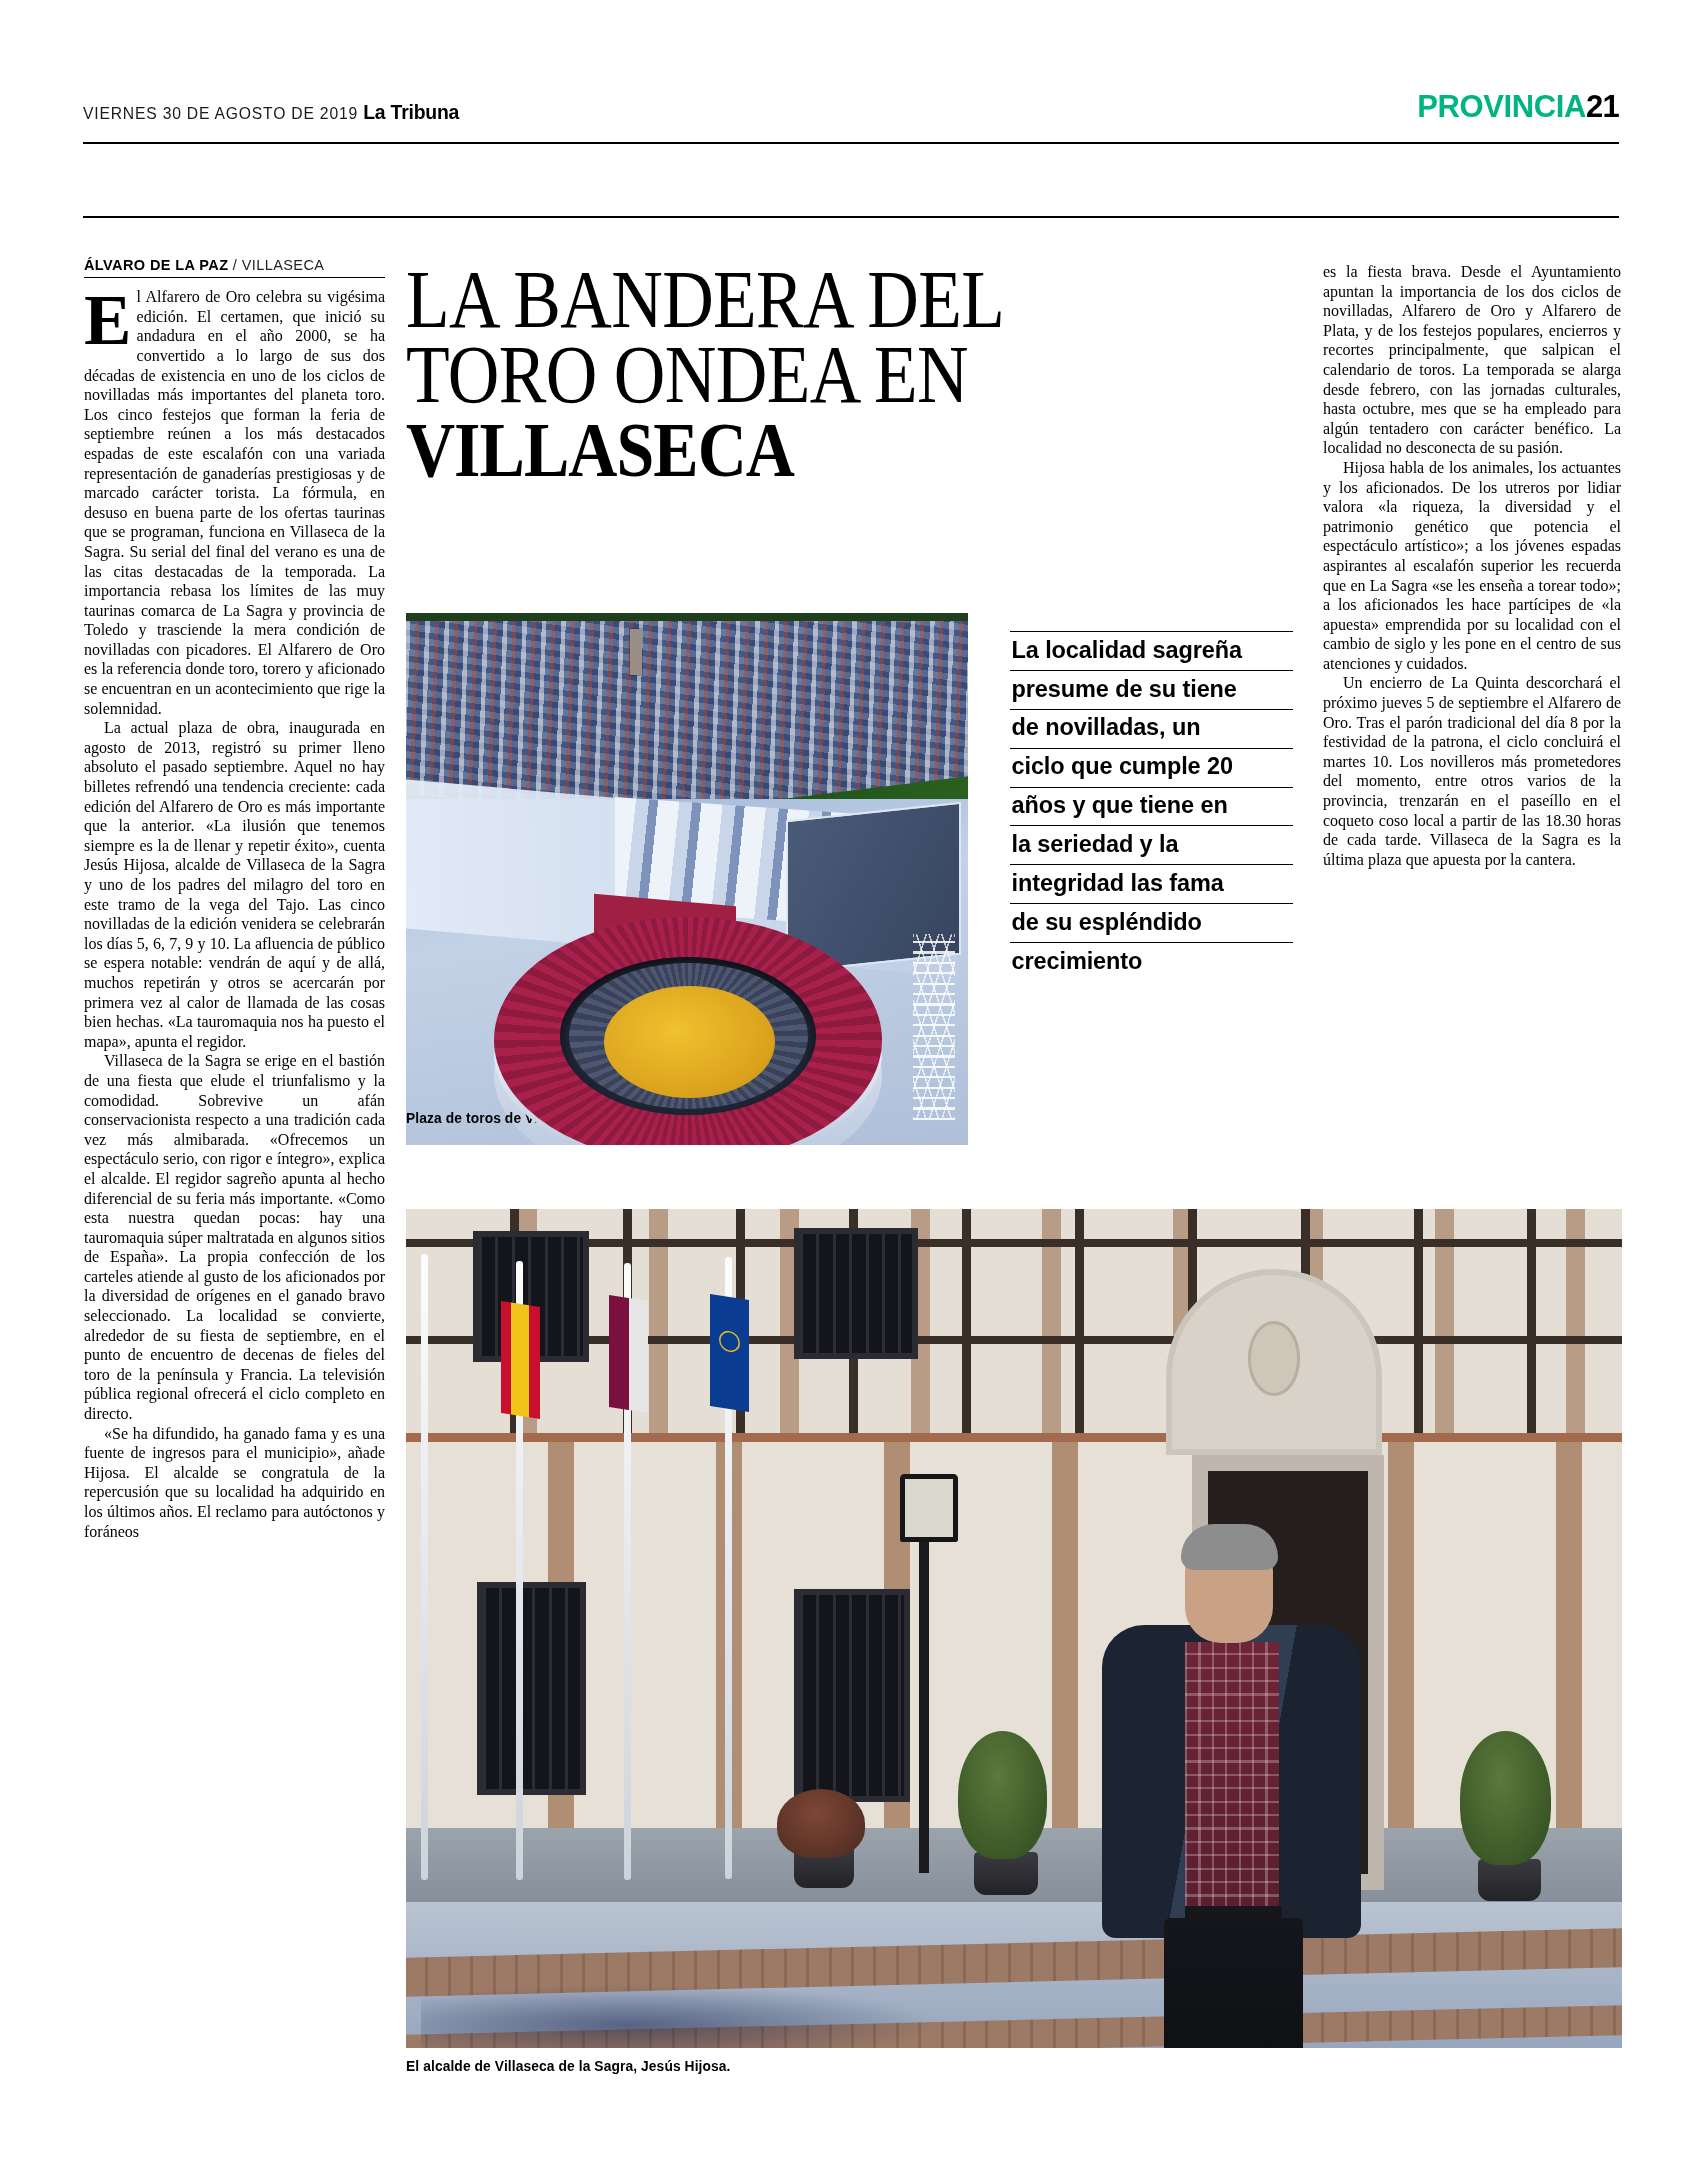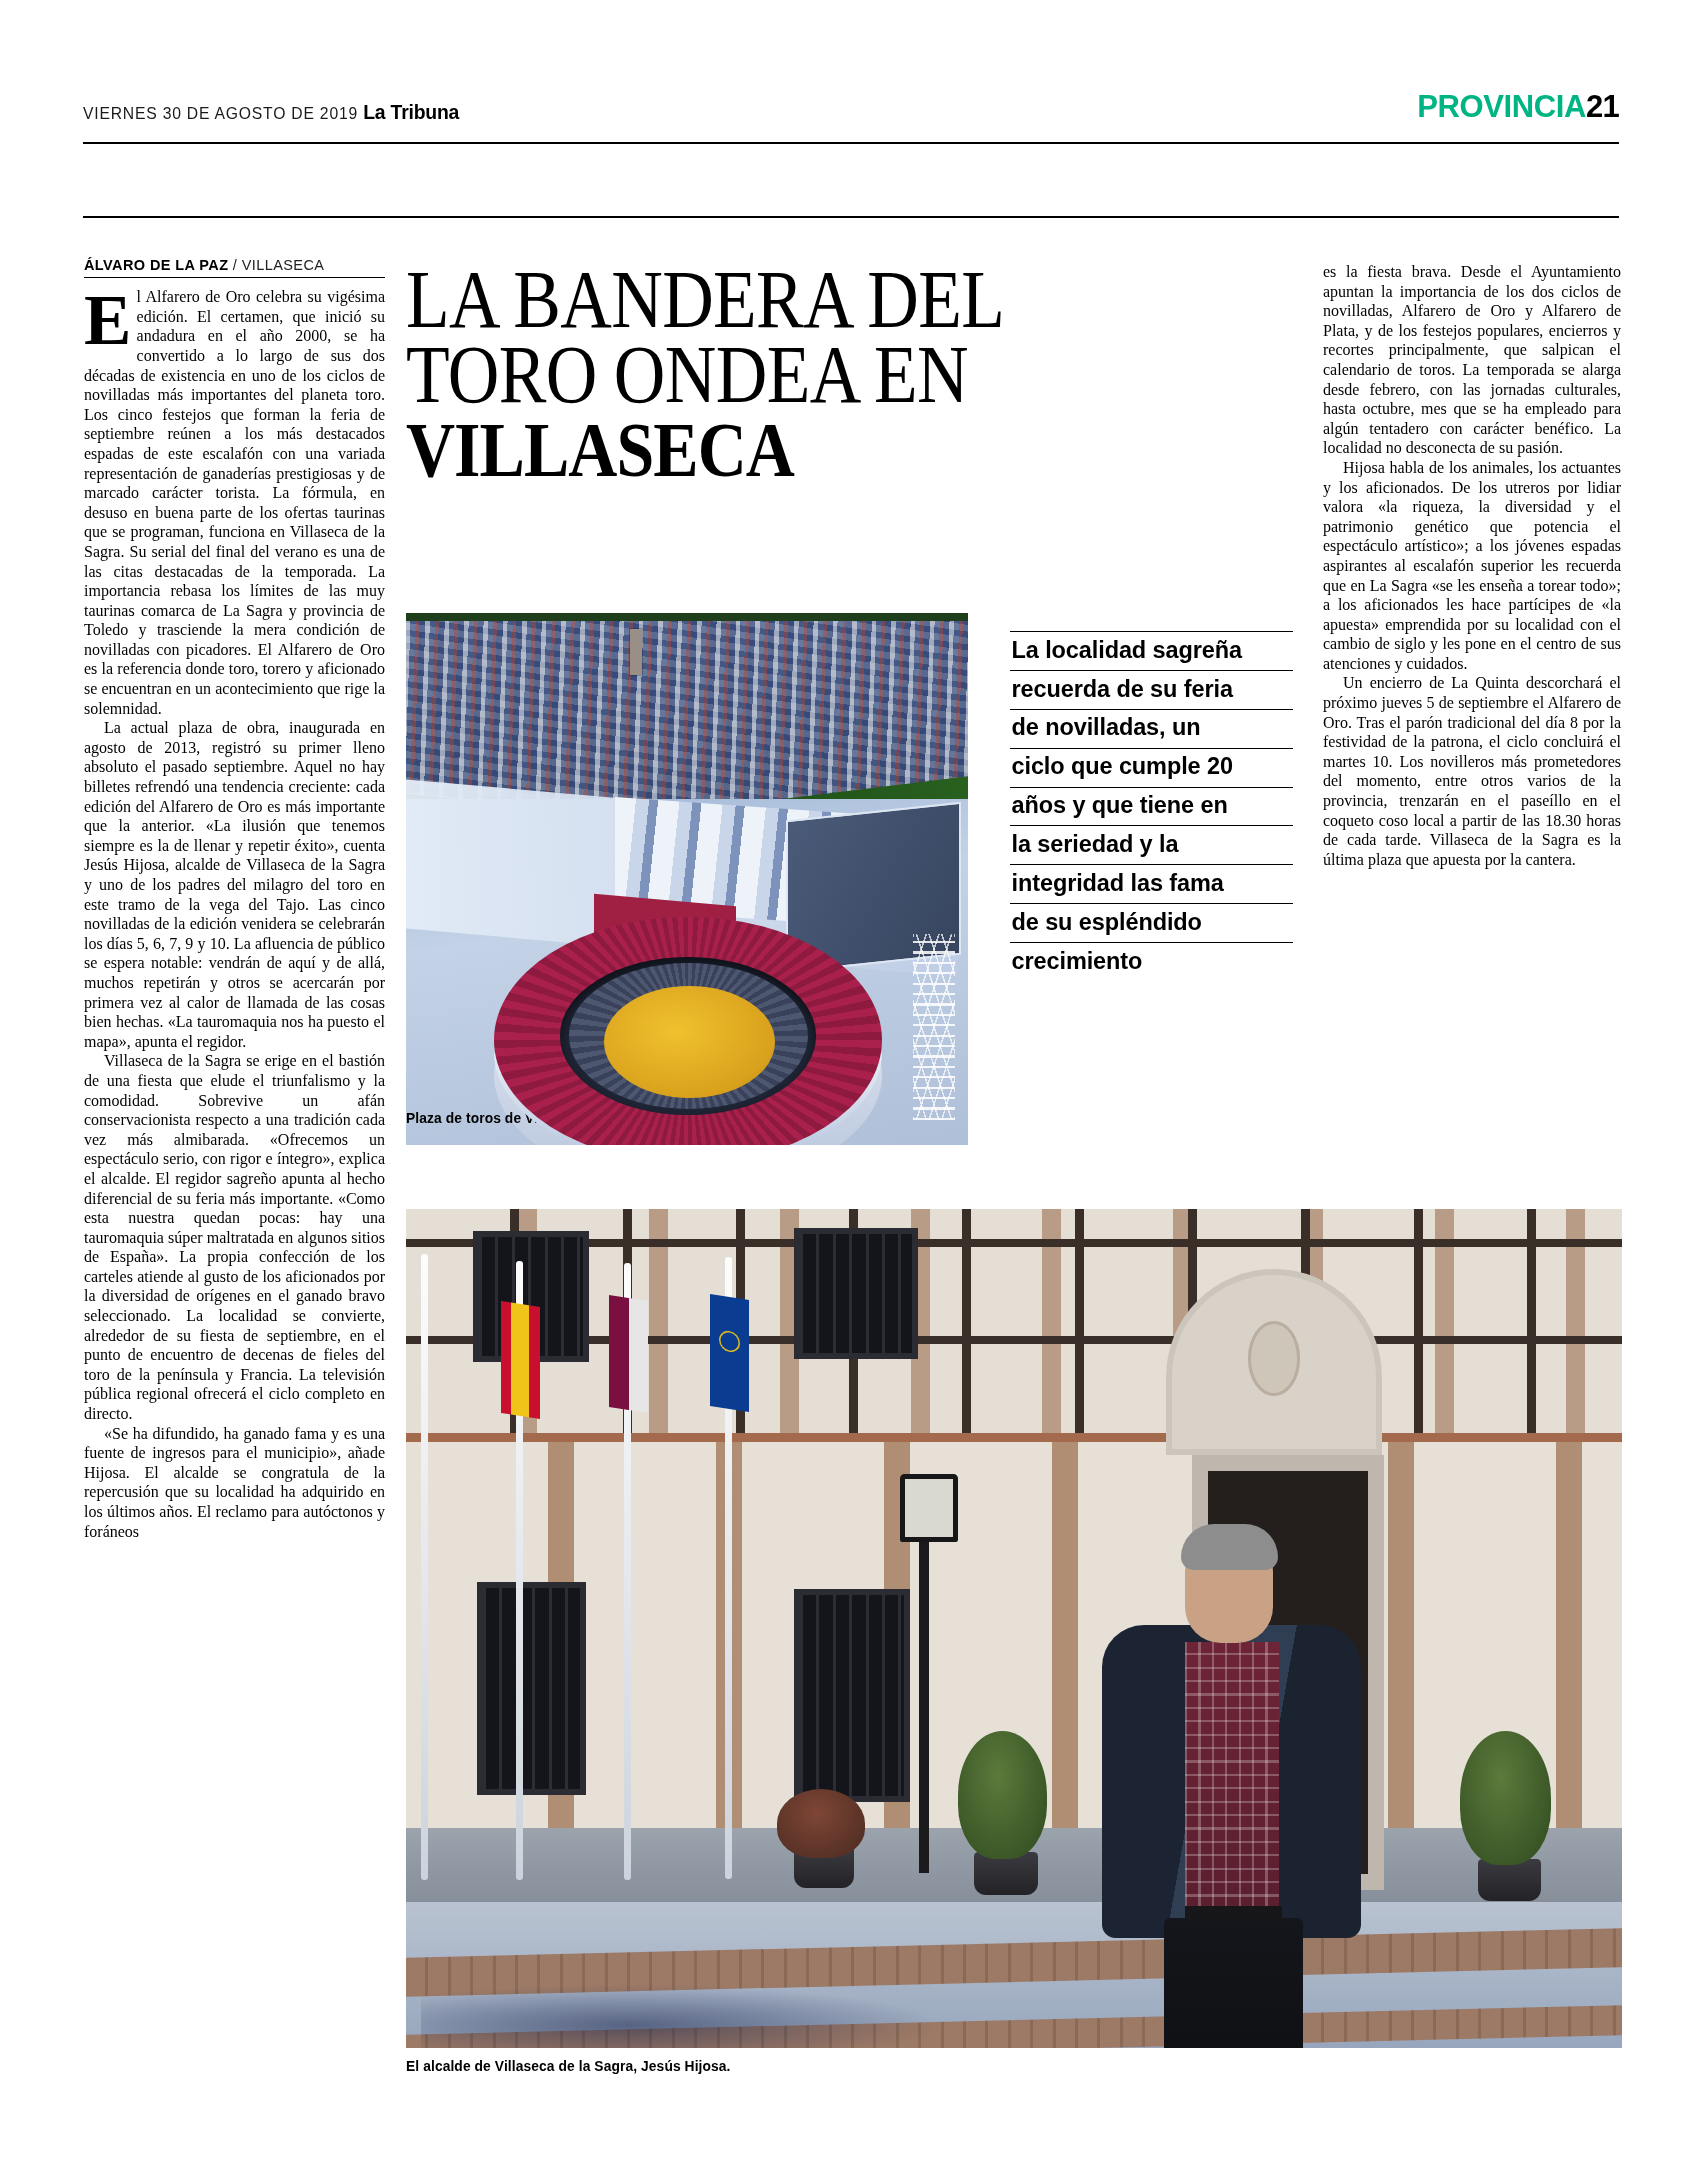--- a/index.html
+++ b/index.html
@@ -162,21 +162,21 @@
   <div class="col-mid">
     <div class="headline">
       <div class="hl-line">LA BANDERA DEL</div>
       <div class="hl-line">TORO ONDEA EN</div>
       <div class="hl-line bold">VILLASECA</div>
     </div>
   </div>
 
   <div class="standfirst">
     <div class="sf-line">La localidad sagreña</div>
-    <div class="sf-line">recuerda de su feria</div>
+    <div class="sf-line">presume de su tiene</div>
     <div class="sf-line">de novilladas, un</div>
     <div class="sf-line">ciclo que cumple 20</div>
     <div class="sf-line">años y que tiene en</div>
     <div class="sf-line">la seriedad y la</div>
     <div class="sf-line">integridad las fama</div>
     <div class="sf-line">de su espléndido</div>
     <div class="sf-line">crecimiento</div>
   </div>
 
   <div class="photo1" aria-label="Vista aérea de la plaza de toros de Villaseca de la Sagra">

